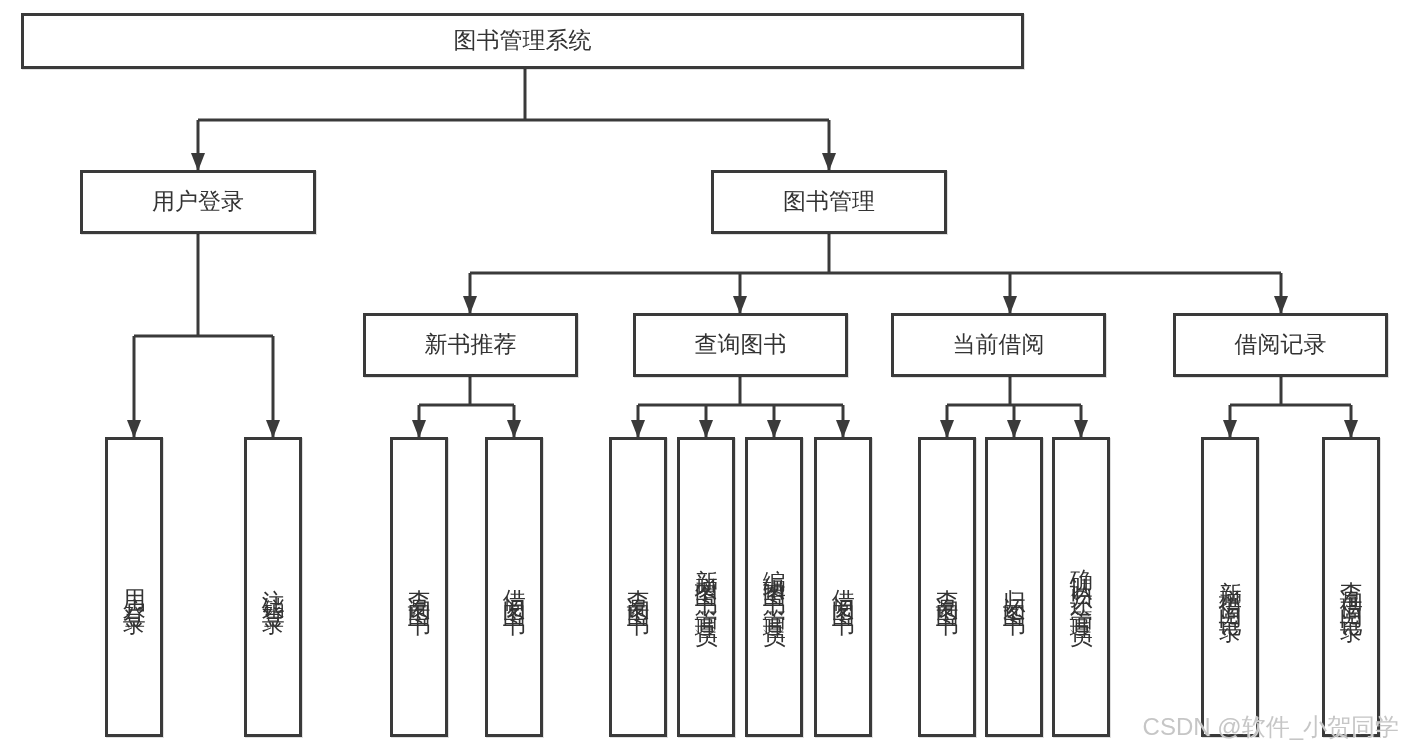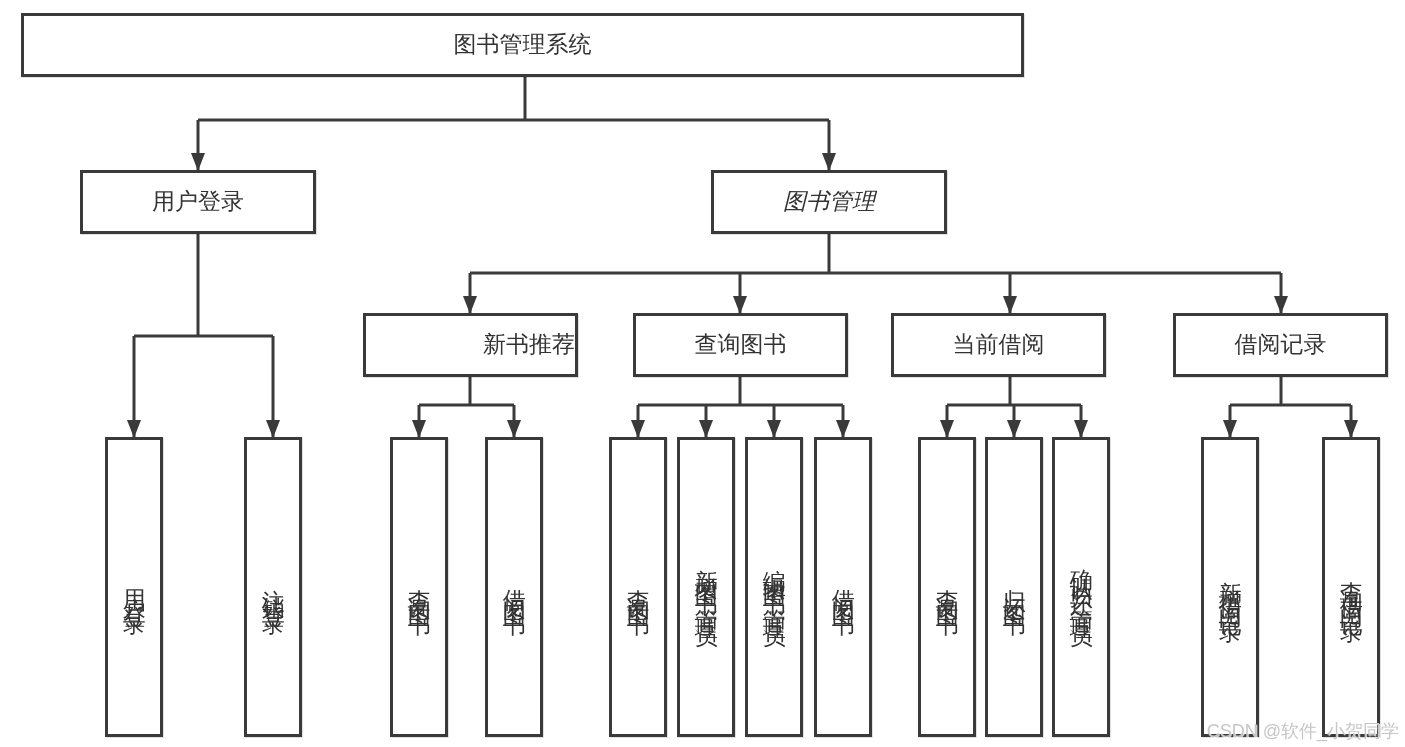--- a/index.html
+++ b/index.html
@@ -30,24 +30,24 @@
     line-height: 1.2;
     box-shadow: 1px 1px 0 rgba(0,0,0,0.12);
   }
   .node.v span {
     writing-mode: vertical-rl;
     text-orientation: mixed;
     letter-spacing: 8px;
     white-space: nowrap;
   }
   
-  .n-root   { left: 21px;   top: 13px;  width: 1003px; height: 64px; }
+  .n-root   { left: 21px;   top: 13px;  width: 1003px; height: 56px; }
   .n-ulogin { left: 80px;   top: 170px; width: 236px;  height: 64px; }
-  .n-bmgmt  { left: 711px;  top: 170px; width: 236px;  height: 64px; font-style: italic; }
-  .n-nbr    { left: 363px;  top: 313px; width: 215px;  height: 64px; justify-content: flex-end; }
+  .n-bmgmt  { left: 711px;  top: 170px; width: 236px;  height: 64px; }
+  .n-nbr    { left: 363px;  top: 313px; width: 215px;  height: 64px; }
   .n-bb     { left: 633px;  top: 313px; width: 215px;  height: 64px; }
   .n-cb     { left: 891px;  top: 313px; width: 215px;  height: 64px; }
   .n-br     { left: 1173px; top: 313px; width: 215px;  height: 64px; }
   
   .leaf { top: 437px; width: 58px; height: 300px; }
   .n-ul1 { left: 105px; }
   .n-ul2 { left: 244px; }
   .n-nb1 { left: 390px; }
   .n-nb2 { left: 485px; }
   .n-bb1 { left: 609px; }
@@ -56,21 +56,21 @@
   .n-bb4 { left: 814px; }
   .n-cb1 { left: 918px; }
   .n-cb2 { left: 985px; }
   .n-cb3 { left: 1052px; }
   .n-br1 { left: 1201px; }
   .n-br2 { left: 1322px; }
   .watermark {
     position: absolute;
     right: 6px;
     bottom: 4px;
-    font-size: 18px;
+    font-size: 24px;
     color: #c6c6c6;
     text-shadow: 1px 1px 1px rgba(255,255,255,0.9);
     white-space: nowrap;
   }
 </style>
 </head>
 <body>
 
 <div class="canvas">
 

